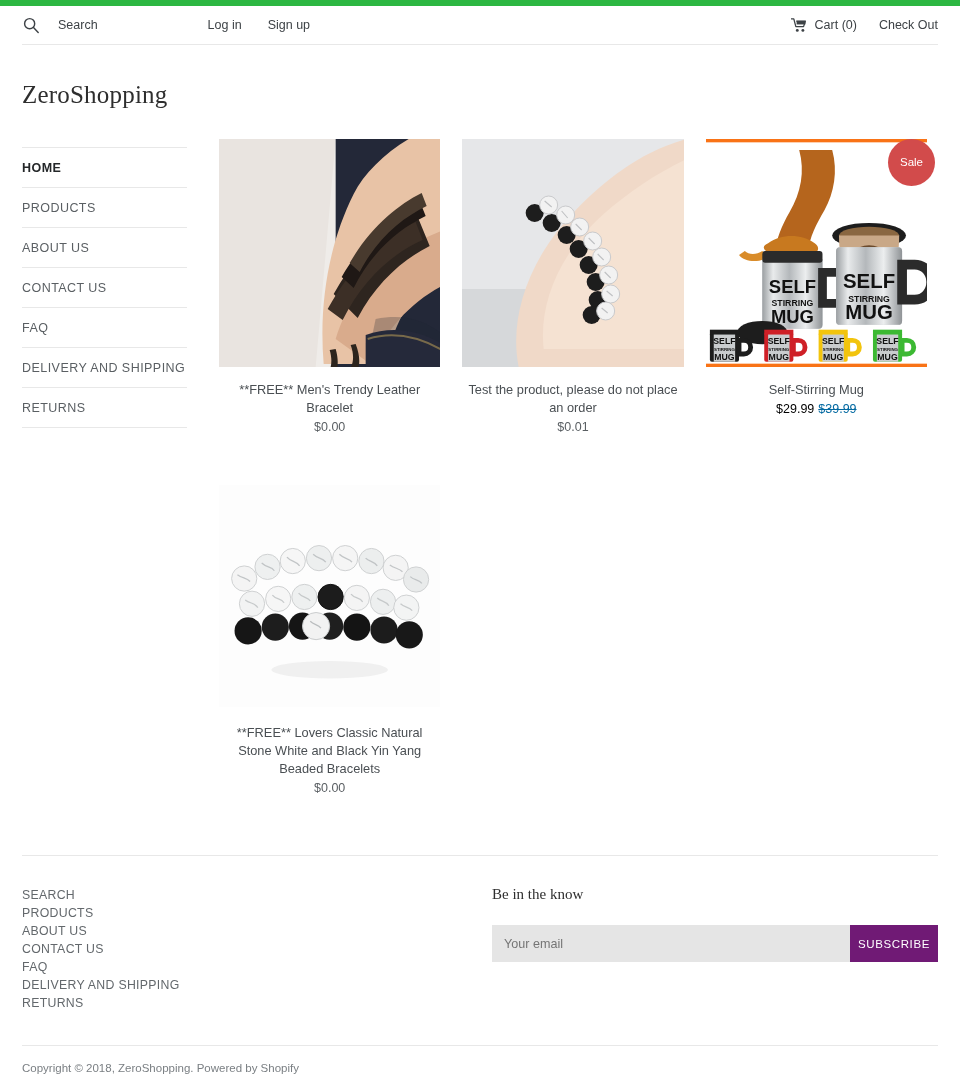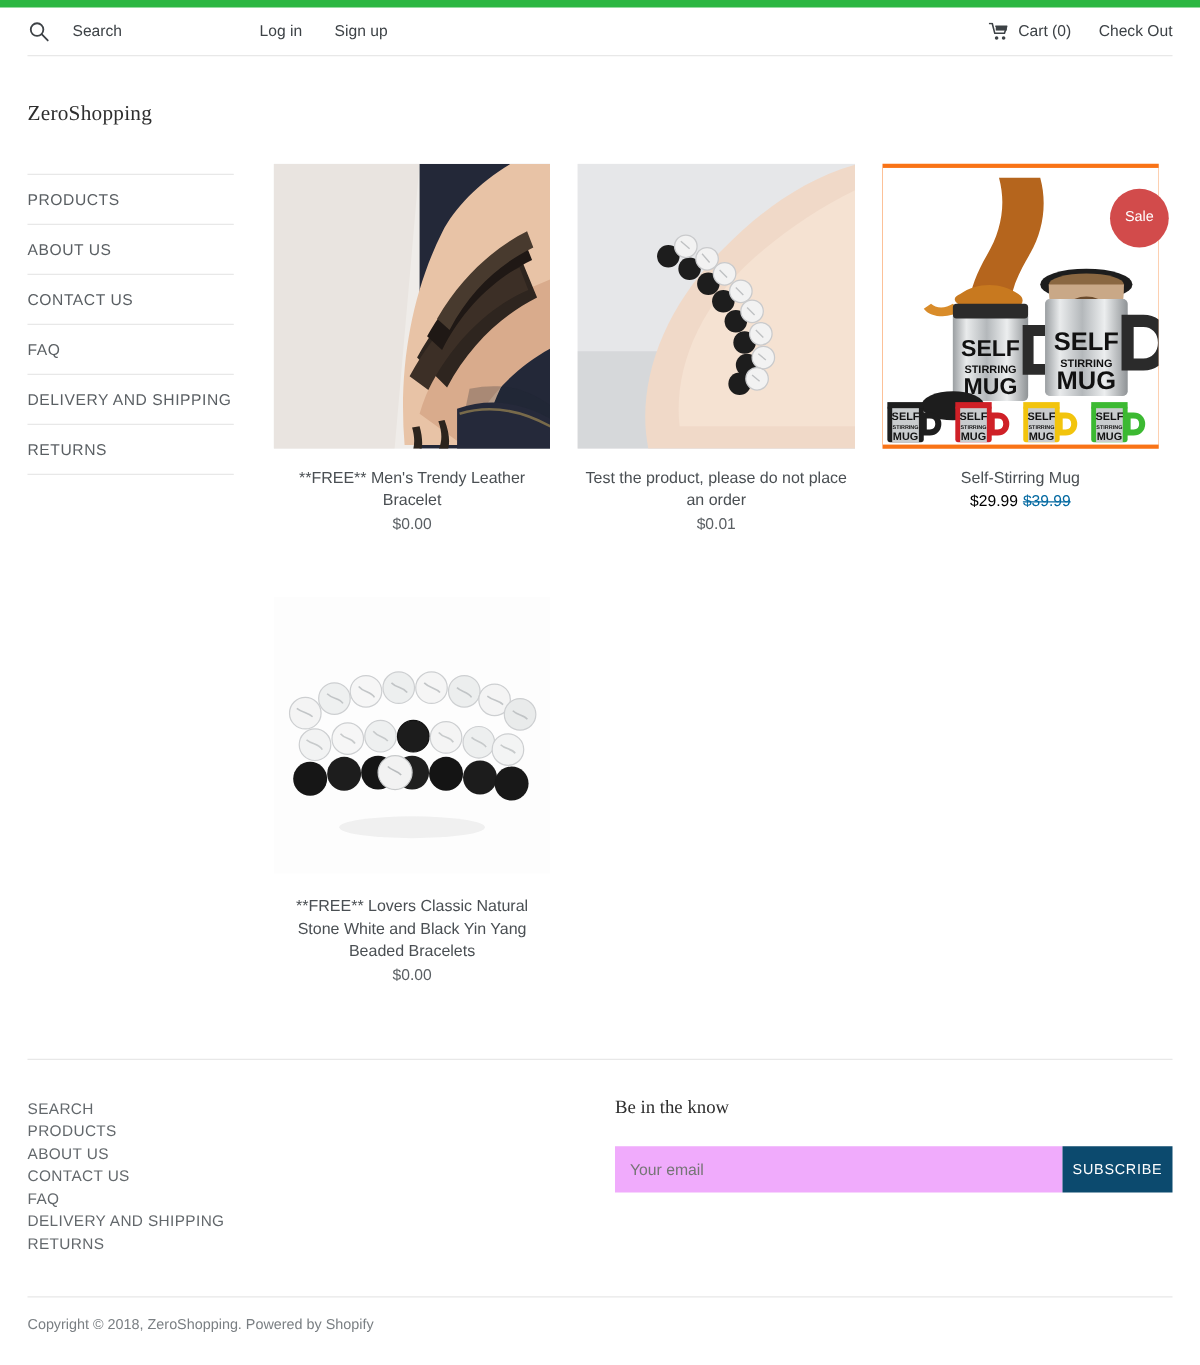--- a/index.html
+++ b/index.html
@@ -36,21 +36,21 @@
 
   .hr-full {
     height: 1px; background: #e8e8e8;
     margin: 0 22px;
   }
 
   
   .logo-wrap { padding: 36px 22px 30px 22px; }
   .logo {
     font-family: "Liberation Serif", serif;
-    font-size: 17px; color: #2e2e2e; font-weight: 400;
+    font-size: 25px; color: #2e2e2e; font-weight: 400;
     letter-spacing: .2px;
   }
 
   
   .page { display: flex; padding: 0 22px; align-items: flex-start; }
 
   
   .sidebar { width: 165px; flex: 0 0 165px; padding-top: 8px; }
   .nav-item {
     display: block; text-decoration: none;
@@ -75,21 +75,21 @@
     text-align: center;
     position: relative;
   }
   .thumb {
     width: 100%; height: 228px;
     position: relative; overflow: hidden;
     background: #f3f3f3;
   }
   .thumb svg { display: block; width: 100%; height: 100%; }
   .sale-badge {
-    position: absolute; top: 20px; right: 3px;
+    position: absolute; top: 0; right: 3px;
     width: 47px; height: 47px; border-radius: 50%;
     background: #d24b4b; color: #fff;
     font-size: 11.5px; line-height: 47px; text-align: center;
     z-index: 5;
   }
   .p-title {
     font-size: 12.8px; color: #4a4f53;
     margin-top: 14px; line-height: 18px;
   }
   .p-price { font-size: 12.5px; color: #5a5f63; margin-top: 3px; }
@@ -109,27 +109,27 @@
   }
   .foot-link {
     display: block; text-decoration: none;
     color: #63686c; font-size: 12.3px;
     line-height: 18px; letter-spacing: .3px;
     text-transform: uppercase;
   }
   .foot-text { font-size: 12.6px; color: #63686c; margin-bottom: 20px; }
   .signup { display: flex; height: 37px; }
   .email-input {
-    flex: 1; border: none; background: #f0abfc;
+    flex: 1; border: none; background: #e5e5e5;
     padding: 0 12px; font-size: 12.6px;
     color: #63686c; font-family: "Liberation Sans", sans-serif;
     outline: none;
   }
   .subscribe-btn {
-    width: 88px; border: none; background: #0c4a6e;
+    width: 88px; border: none; background: #701a75;
     color: #fff; font-size: 11.5px; letter-spacing: .6px;
     cursor: pointer; font-family: "Liberation Sans", sans-serif;
   }
   .copyright-sep { height:1px; background:#e8e8e8; margin: 33px 22px 0 22px; }
   .copyright {
     padding: 16px 22px; font-size: 11.5px; color: #7a7f83;
   }
 </style>
 </head>
 <body>
@@ -165,20 +165,21 @@
 </div>
 <div class="hr-full"></div>
 
 <div class="logo-wrap">
   <a href="#" class="logo" style="text-decoration:none;">ZeroShopping</a>
 </div>
 
 <div class="page">
 
   <nav class="sidebar">
+    <a href="#" class="nav-item active">HOME</a>
     <a href="#" class="nav-item">PRODUCTS</a>
     <a href="#" class="nav-item">ABOUT US</a>
     <a href="#" class="nav-item">CONTACT US</a>
     <a href="#" class="nav-item">FAQ</a>
     <a href="#" class="nav-item">DELIVERY AND SHIPPING</a>
     <a href="#" class="nav-item">RETURNS</a>
   </nav>
 
   <div class="products">
 

